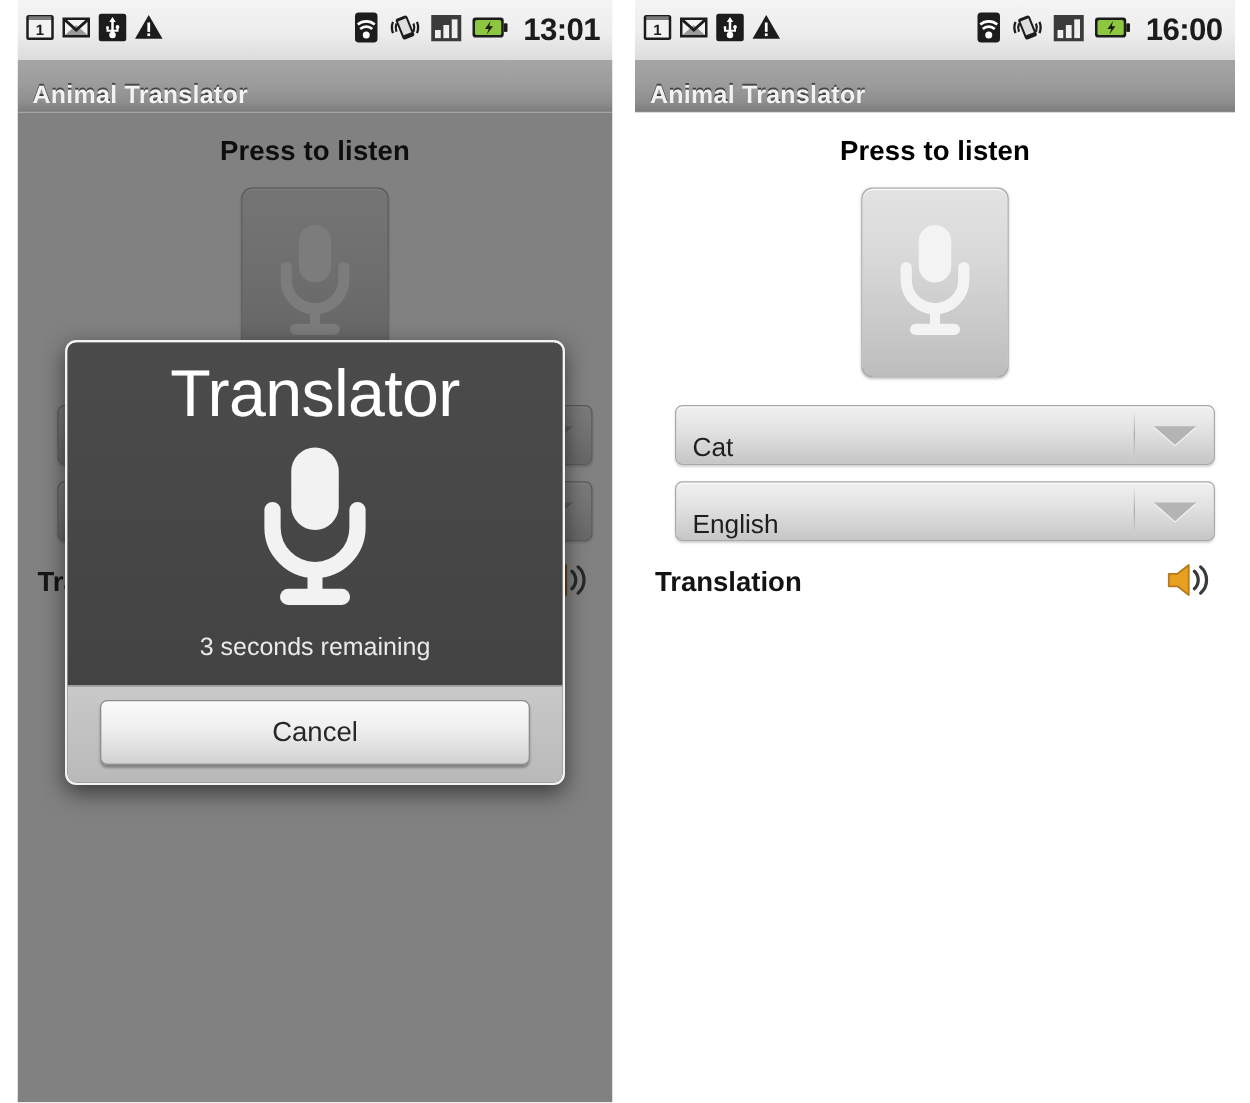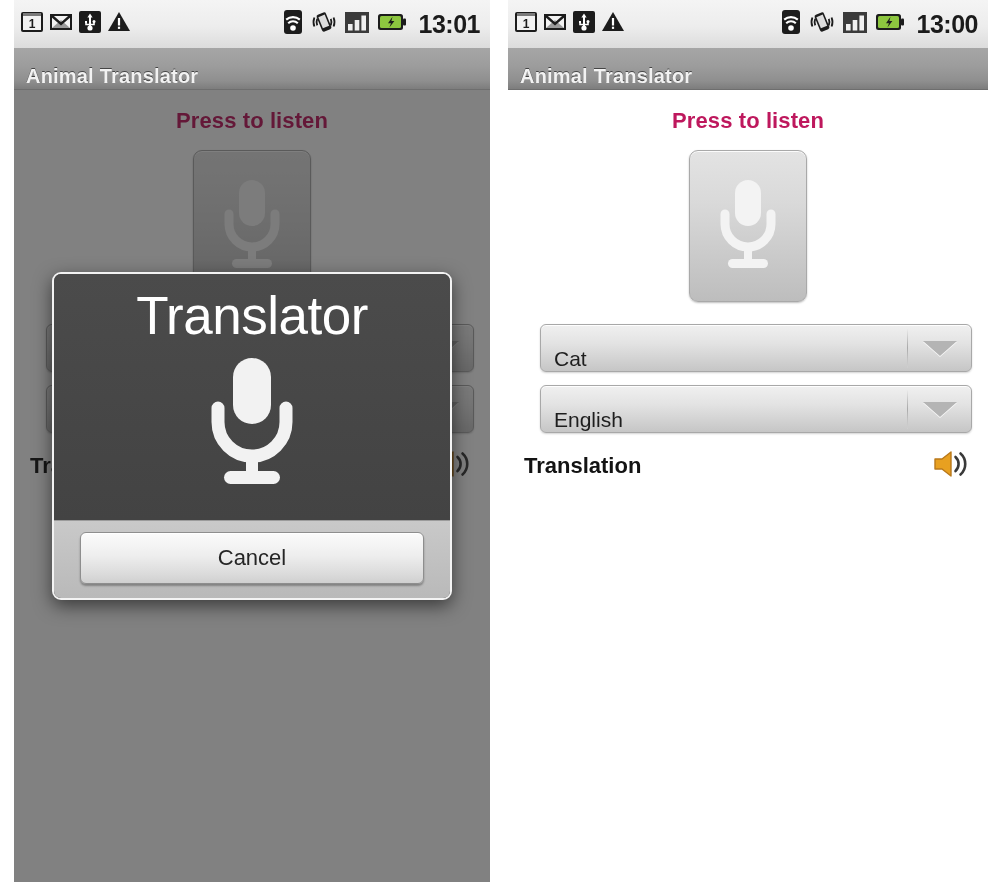--- a/index.html
+++ b/index.html
@@ -42,21 +42,21 @@
     color:#f2f2f2;font-size:20px;font-weight:bold;
     text-shadow:0 -1px 0 rgba(0,0,0,.55);
     letter-spacing:.2px;
     margin-top:16px;
   }
 
   
   .appbody{position:relative;width:100%;height:792px;background:#ffffff;}
 
   .press-label{
-    text-align:center;font-size:22px;font-weight:bold;color:#be185d;
+    text-align:center;font-size:22px;font-weight:bold;color:#000000;
     padding-top:18px;letter-spacing:.1px;
   }
 
   
   .mic-btn{
     width:118px;height:152px;margin:16px auto 0 auto;
     border-radius:9px;
     background:linear-gradient(to bottom,#e3e3e3 0%,#d9d9d9 35%,#c8c8c8 75%,#bdbdbd 100%);
     border:1px solid #a9a9a9;
     box-shadow:0 1px 2px rgba(0,0,0,.25), inset 0 1px 0 rgba(255,255,255,.85);
@@ -281,20 +281,21 @@
       <div class="dlg-body">
         <div class="dlg-title">Translator</div>
         <span class="dlg-mic">
           <svg width="104" height="140" viewBox="0 0 104 140">
             <rect x="33" y="6" width="38" height="66" rx="19" fill="#f2f2f2"></rect>
             <path d="M18 56 L18 70 A34 34 0 0 0 86 70 L86 56" stroke="#f2f2f2" stroke-width="13" fill="none" stroke-linecap="round"></path>
             <rect x="46" y="98" width="12" height="24" fill="#f2f2f2"></rect>
             <rect x="24" y="119" width="56" height="13" rx="6.5" fill="#f2f2f2"></rect>
           </svg>
         </span>
+        <div class="dlg-sub">3 seconds remaining</div>
       </div>
       <div class="dlg-footer">
         <div class="cancel-btn">Cancel</div>
       </div>
     </div>
   </div>
 
   <div class="phone phone-right">
 
     <div class="statusbar">
@@ -365,21 +366,21 @@
             </svg>
         </span>
         <span class="sicon">
           <svg width="30" height="22" viewBox="0 0 30 22">
               <rect x="1" y="3" width="25" height="16" rx="2.5" fill="#1c1c1c"></rect>
               <rect x="26" y="7.5" width="3" height="7" rx="1" fill="#1c1c1c"></rect>
               <rect x="3" y="5" width="21" height="12" rx="1.5" fill="#8dc63f"></rect>
               <path d="M15.5 5.8 L11 12.2 L14 12.2 L12.4 16.6 L17.4 10 L14.4 10 Z" fill="#1c1c1c"></path>
             </svg>
         </span>
-        <span class="clock">13:00</span>
+        <span class="clock">16:00</span>
       </div>
     </div>
 
     <div class="titlebar">
       <span class="ttext">Animal Translator</span>
     </div>
 
     <div class="appbody">
 
       <div class="press-label">Press to listen</div>

